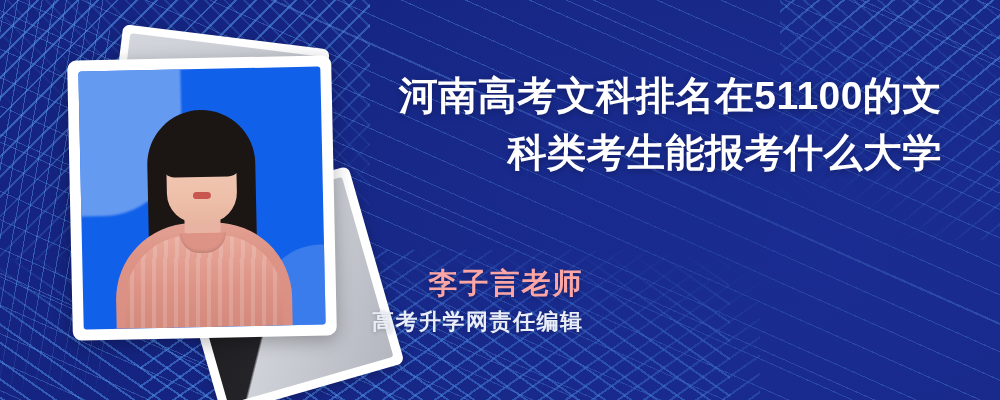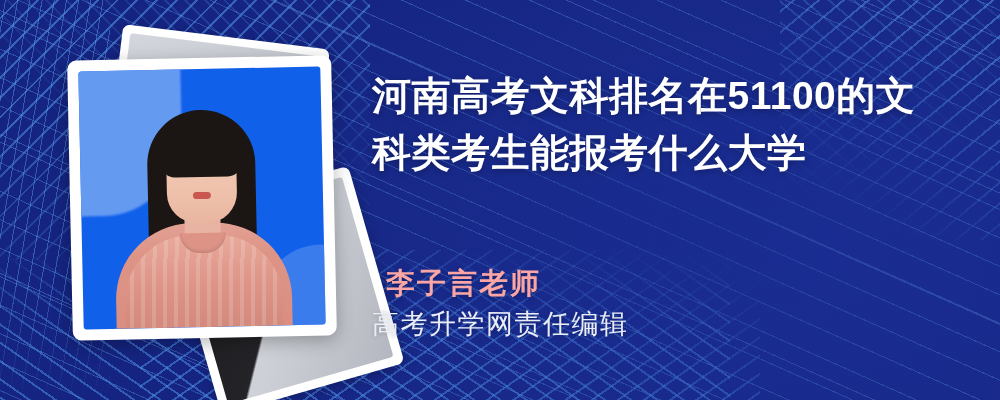--- a/index.html
+++ b/index.html
@@ -332,20 +332,21 @@
     border-radius: 9px;
   }
 
   
   .text-col {
     position: absolute;
     left: 372px;
     top: 0;
     width: 590px;
     height: 320px;
+    text-align: right;
   }
   .title {
     position: absolute;
     top: 68px;
     left: 0;
     width: 570px;
     color: #ffffff;
     font-size: 39px;
     font-weight: bold;
     line-height: 1.46;
@@ -362,22 +363,22 @@
     font-size: 29px;
     font-weight: bold;
     letter-spacing: 2px;
     line-height: 1.1;
     text-shadow: 0 2px 5px rgba(0,0,0,.25);
   }
   .author-role {
     margin-top: 10px;
     margin-left: -14px;
     color: #e9edf8;
-    font-size: 27px;
-    font-weight: normal;
+    font-size: 22px;
+    font-weight: bold;
     letter-spacing: 1.5px;
     line-height: 1.1;
     text-shadow: 0 1px 4px rgba(0,0,0,.22);
   }
 </style>
 </head>
 <body>
 
 <div id="banner">
 

